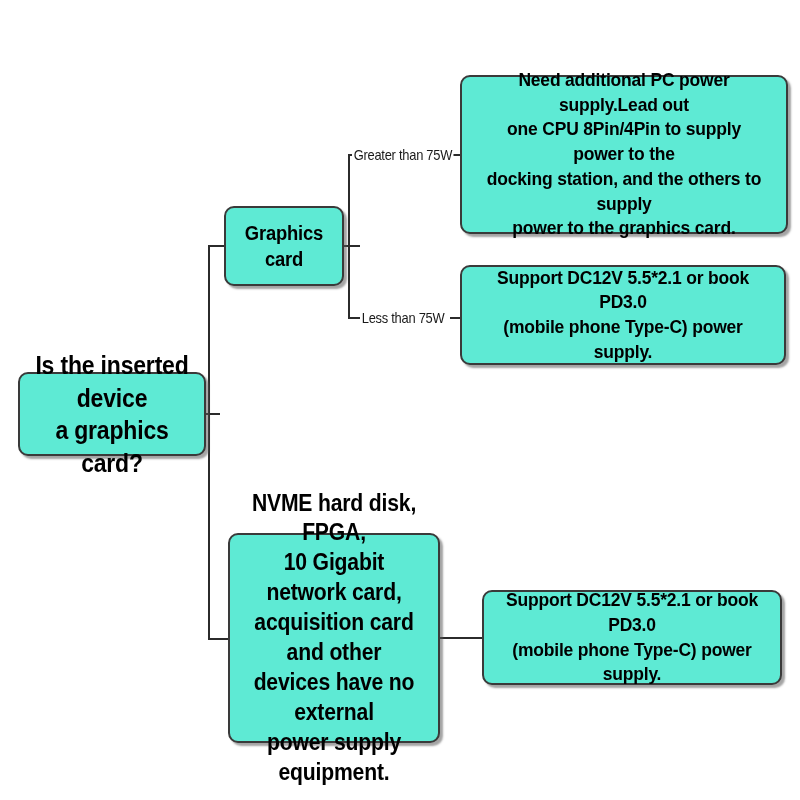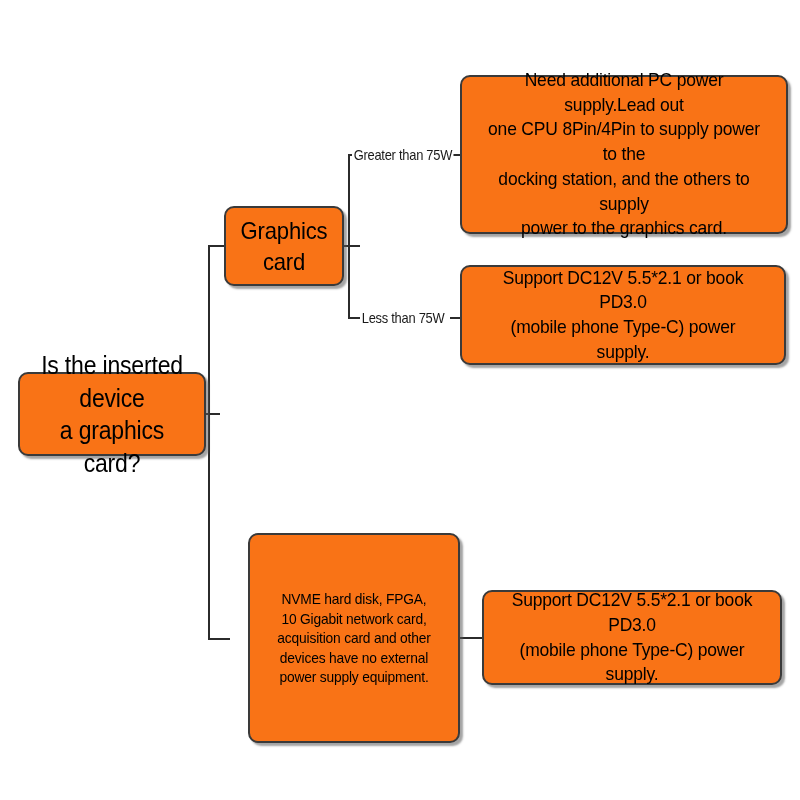--- a/index.html
+++ b/index.html
@@ -20,48 +20,48 @@
     position: absolute;
     background: #2b2b2b;
   }
   .line.h { height: 2px; }
   .line.v { width: 2px; }
 
   
   .node {
     position: absolute;
     box-sizing: border-box;
-    background: #f97316;
+    background: #5eead4;
     border: 2px solid #3a3a3a;
     border-radius: 10px;
     box-shadow: 3px 3px 2px rgba(90,90,90,0.55);
     display: flex;
     align-items: center;
     justify-content: center;
     text-align: center;
     color: #000000;
     line-height: 1.30;
     padding: 4px 8px;
-    font-weight: 400;
+    font-weight: 700;
     letter-spacing: -0.2px;
   }
   .node .txt {
     display: block;
     width: 100%;
     white-space: pre-line;
     transform: scaleX(0.92);
     transform-origin: center center;
   }
 
   
   #node-root     { left: 18px;  top: 372px; width: 188px; height: 84px;  font-size: 25px; }
-  #node-gpu      { left: 224px; top: 206px; width: 120px; height: 80px;  font-size: 24px; }
+  #node-gpu      { left: 224px; top: 206px; width: 120px; height: 80px;  font-size: 20px; }
   #node-ext-psu  { left: 460px; top: 75px;  width: 328px; height: 159px; font-size: 19px; }
   #node-dc-top   { left: 460px; top: 265px; width: 326px; height: 100px; font-size: 19px; }
-  #node-devices  { left: 228px; top: 533px; width: 212px; height: 210px; font-size: 15px; margin-left: 20px; }
+  #node-devices  { left: 228px; top: 533px; width: 212px; height: 210px; font-size: 23px; }
   #node-dc-bot   { left: 482px; top: 590px; width: 300px; height: 95px;  font-size: 19px; }
 
   
   .edge-label {
     position: absolute;
     color: #1a1a1a;
     font-size: 15px;
     white-space: nowrap;
     background: #ffffff;
     padding: 0 2px;

